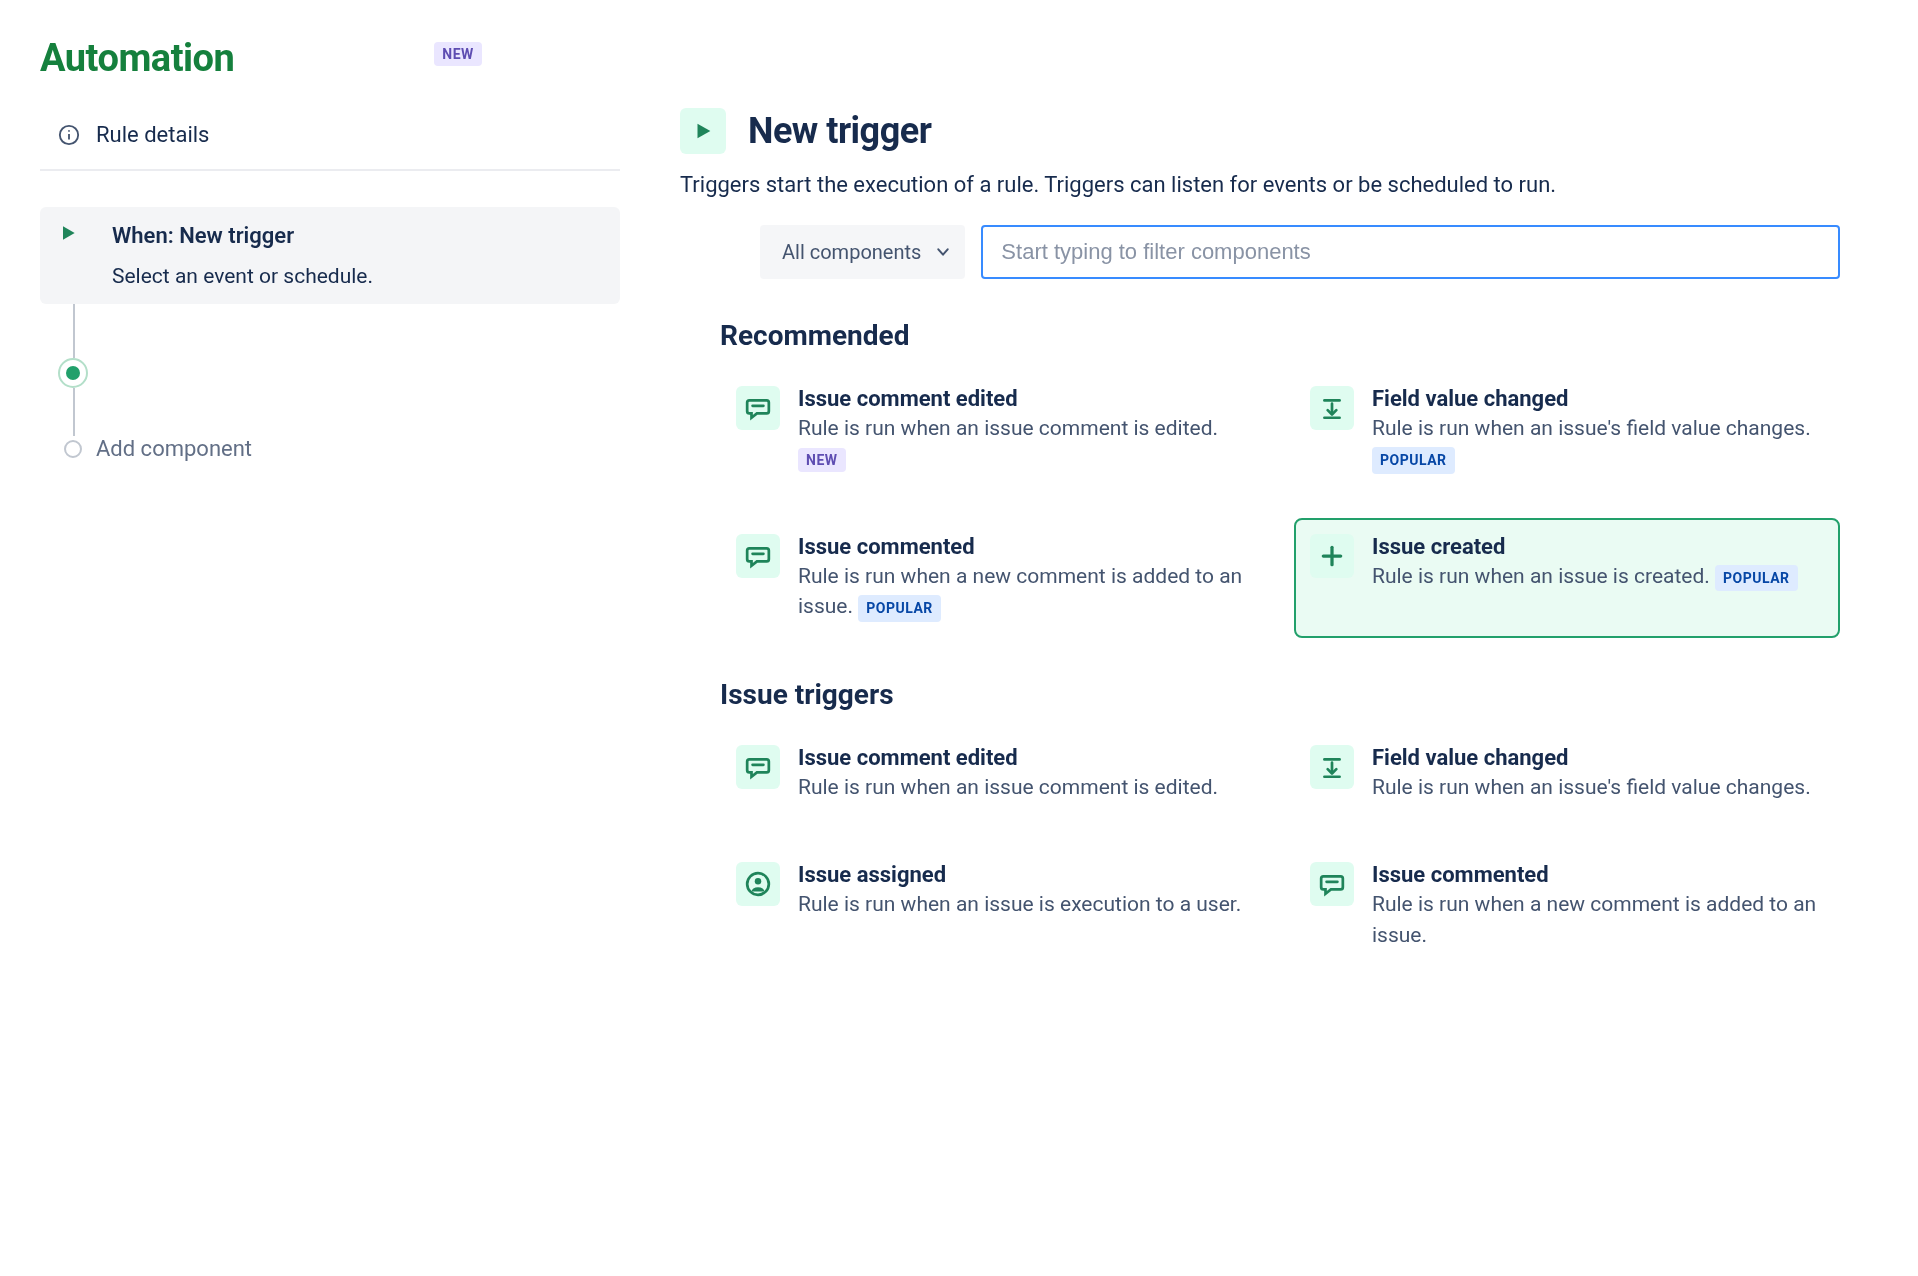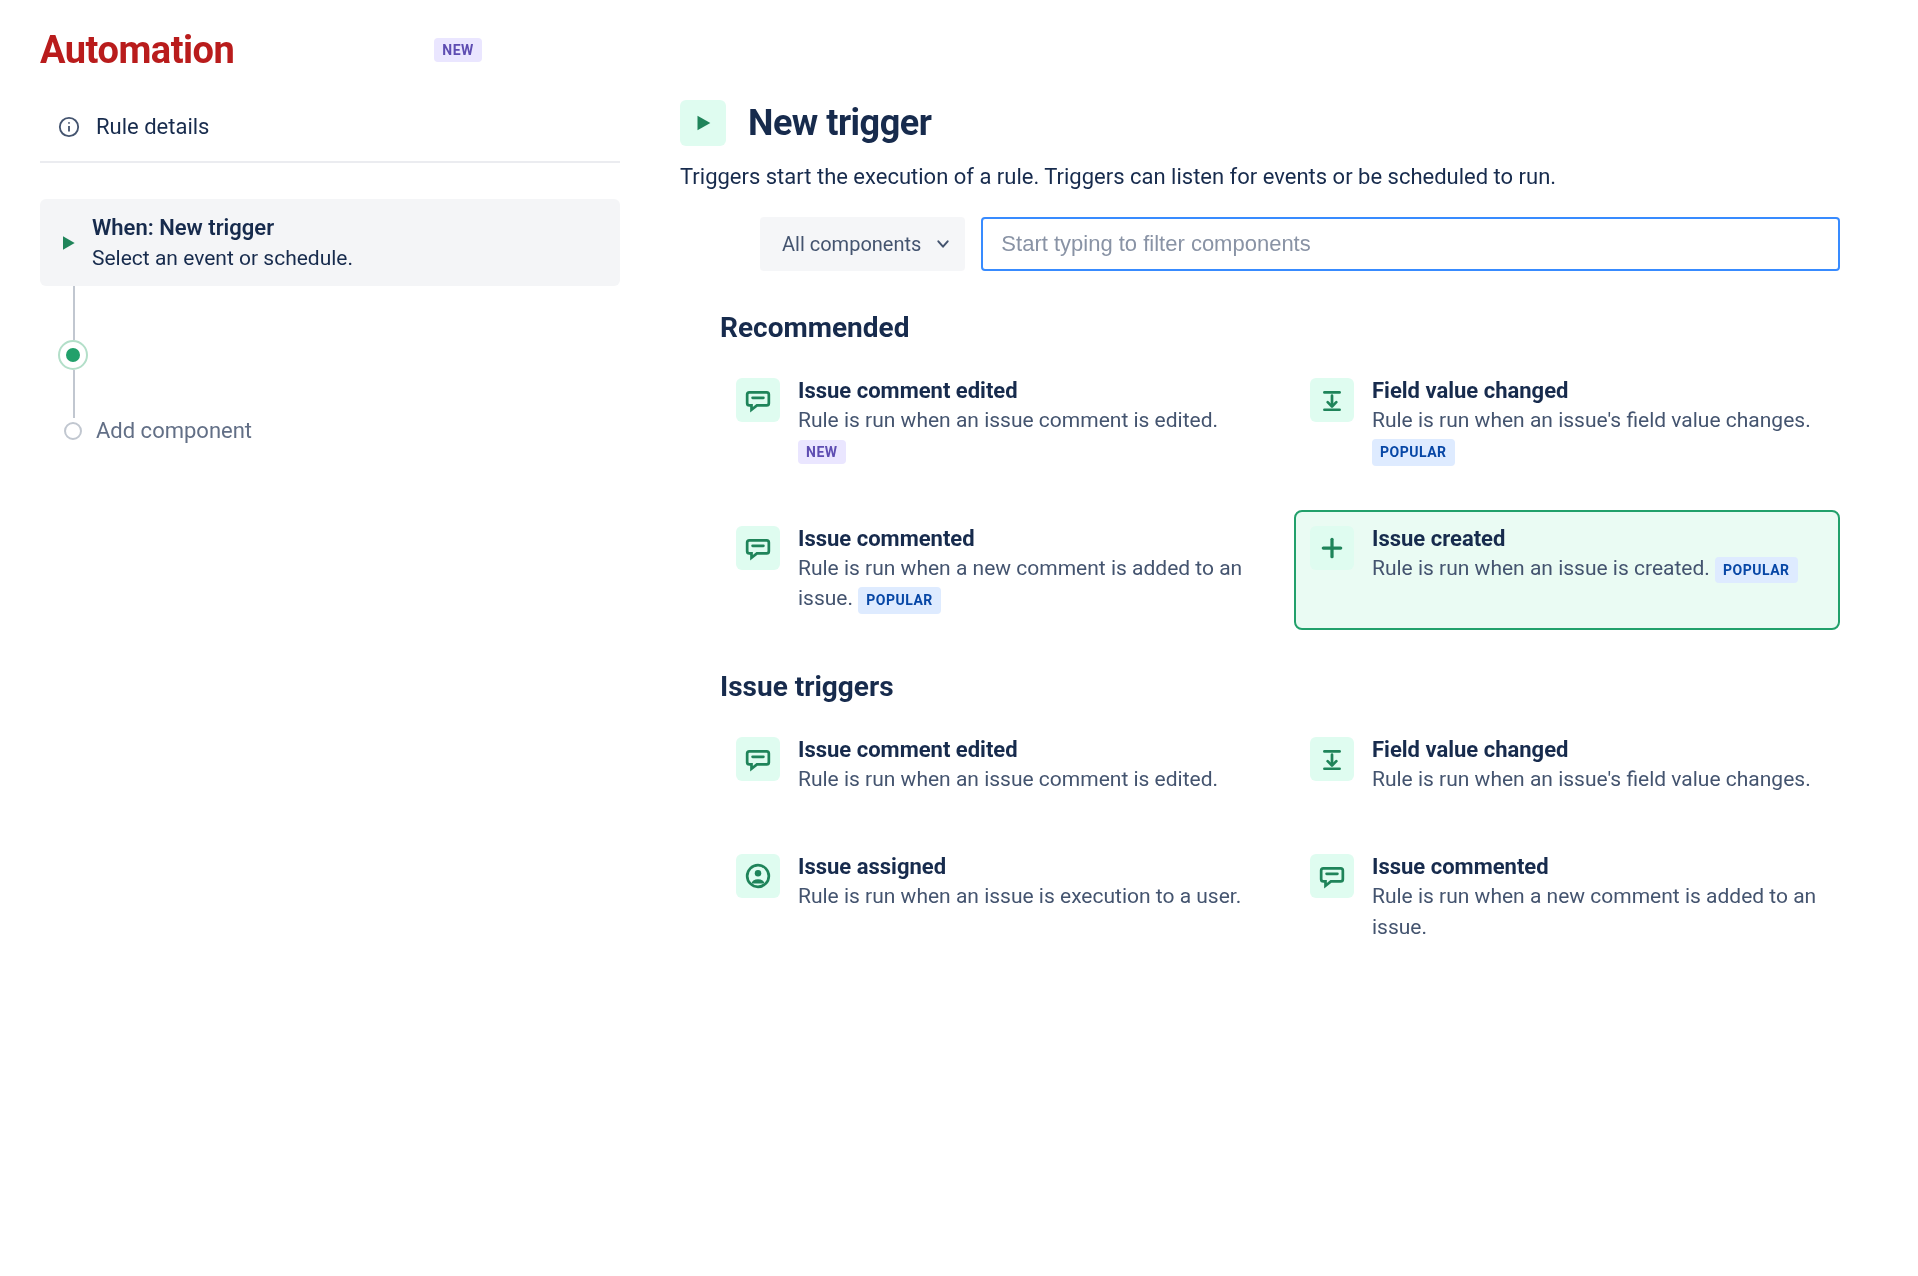--- a/index.html
+++ b/index.html
@@ -4,44 +4,44 @@
 <style>
   * { box-sizing: border-box; margin: 0; padding: 0; }
   body {
     font-family: -apple-system, BlinkMacSystemFont, "Segoe UI", Roboto, Helvetica, Arial, sans-serif;
     background: #fff;
     color: #172B4D;
     width: 1918px;
   }
   .page { padding: 28px 40px 40px 40px; }
   .header-row { display: flex; align-items: center; gap: 20px; margin-bottom: 28px; }
-  .page-title { font-size: 38px; font-weight: 700; letter-spacing: -0.5px; color: #b91c1c; }
+  .page-title { font-size: 38px; font-weight: 700; letter-spacing: -0.5px; color: #15803d; margin-top: 8px; }
   .badge-new {
     background: #EAE6FF; color: #5E4DB2; font-size: 14px; font-weight: 700;
     padding: 4px 8px; border-radius: 4px; letter-spacing: 0.5px;
   }
   .badge-popular {
     background: #DEEBFF; color: #0747A6; font-size: 14px; font-weight: 700;
     padding: 3px 8px; border-radius: 4px; letter-spacing: 0.5px;
     display: inline-block;
   }
   .layout { display: flex; gap: 60px; }
   .sidebar { width: 580px; flex-shrink: 0; }
   .rule-details {
     display: flex; align-items: center; gap: 16px; padding: 14px 14px 22px 18px;
     border-bottom: 2px solid #EBECF0; font-size: 22px; color: #172B4D;
   }
   .info-icon { width: 22px; height: 22px; flex-shrink:0; }
   .step-card {
-    display: flex; align-items: center; gap: 14px; background: #F4F5F7;
+    display: flex; gap: 34px; background: #F4F5F7;
     border-radius: 6px; padding: 16px 18px; margin-top: 36px;
   }
   .step-play { width: 20px; height: 20px; flex-shrink:0; }
   .step-title { font-size: 22px; font-weight: 600; color: #172B4D; }
-  .step-sub { font-size: 21px; color: #172B4D; margin-top: 6px; }
+  .step-sub { font-size: 21px; color: #172B4D; margin-top: 16px; }
   .timeline { margin-top: 0; padding-left: 20px; }
   .node-row { display: flex; align-items: center; }
   .connector-line {
     width: 2px; background: #C1C7D0; height: 54px; margin-left: 13px;
   }
   .node-active {
     width: 30px; height: 30px; border-radius: 50%;
     border: 2px solid #B3DFC9; display:flex; align-items:center; justify-content:center;
     flex-shrink:0; margin-left: -2px;
   }

